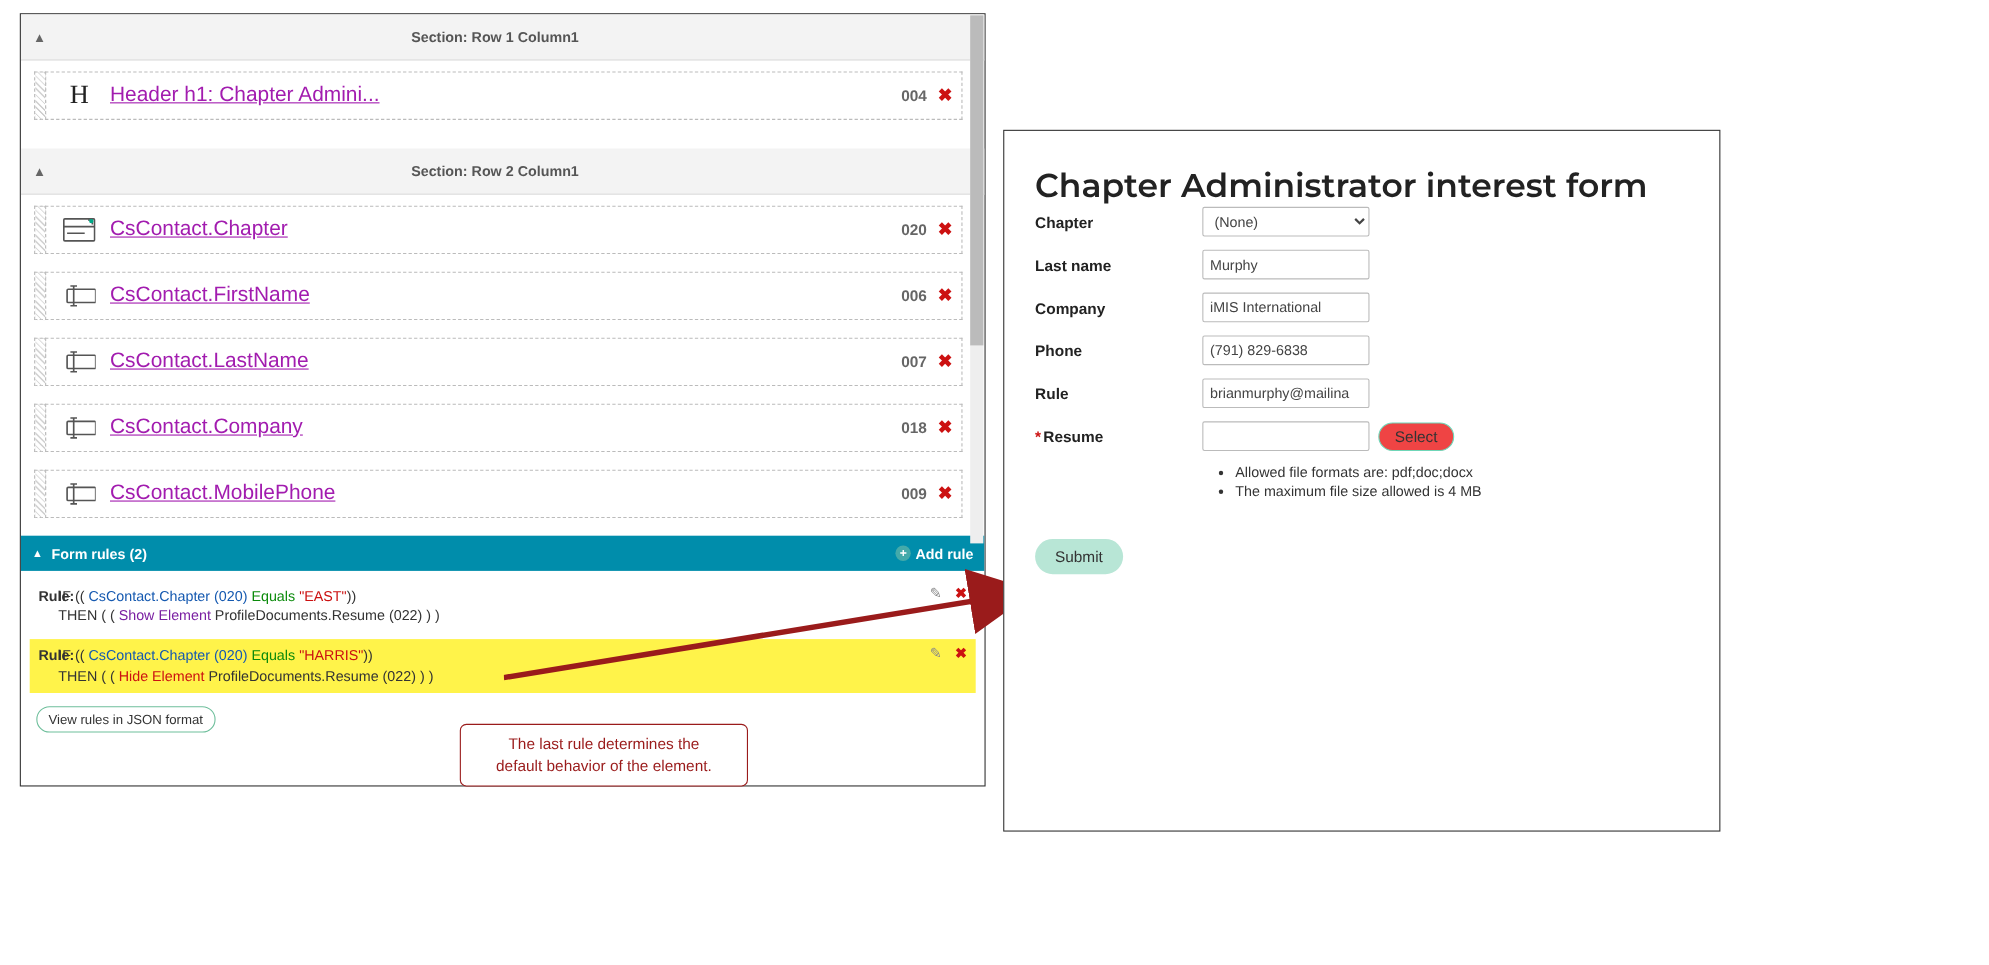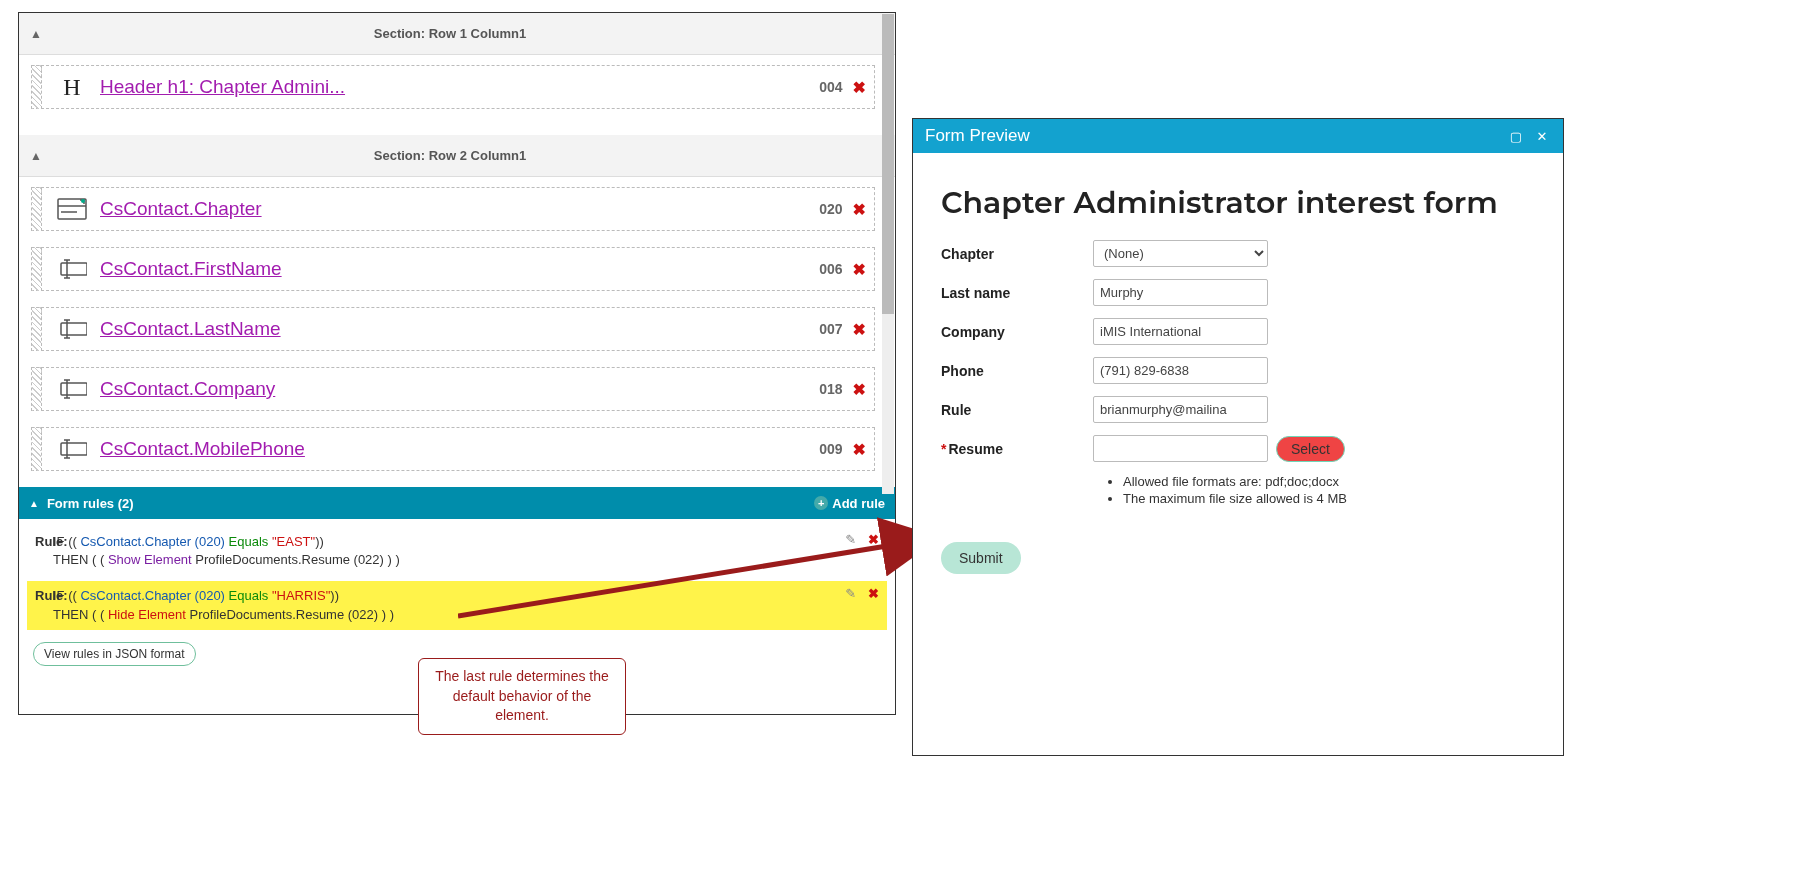--- a/index.html
+++ b/index.html
@@ -38,36 +38,36 @@
 .rule-actions .del { color: #c11; font-weight: bold; cursor: pointer; }
 .tok-field { color: #1559b0; }
 .tok-op { color: #0a8a0a; }
 .tok-val { color: #c11; }
 .tok-show { color: #7a1fa2; }
 .tok-hide { color: #c11; }
 
 .json-btn { margin: 6px 0 0 6px; display: inline-block; border: 1px solid #6fbf9c; background: #fff; color: #333; padding: 4px 10px; border-radius: 14px; font-size: 12px; cursor: pointer; }
 
 
-.callout { position: absolute; left: 418px; top: 658px; width: 208px; border: 1.5px solid #9a1b1b; border-radius: 6px; padding: 8px 10px; color: #9a1b1b; text-align: center; background: #fff; font-size: 14px; line-height: 1.4; }
+.callout { position: absolute; left: 418px; top: 658px; width: 262px; border: 1.5px solid #9a1b1b; border-radius: 6px; padding: 8px 10px; color: #9a1b1b; text-align: center; background: #fff; font-size: 14px; line-height: 1.4; }
 
 
 .arrow { position: absolute; left: 458px; top: 508px; width: 500px; height: 140px; pointer-events: none; }
 
 
 .right-panel { position: absolute; top: 118px; left: 912px; width: 652px; height: 638px; border: 1px solid #333; background: #fff; }
 .rp-title { background: #13a2cf; color: #fff; height: 34px; display: flex; align-items: center; padding: 0 12px; font-size: 17px; font-weight: 300; }
 .rp-title .spacer { flex: 1; }
 .rp-title .winbtn { width: 18px; text-align: center; cursor: pointer; font-size: 13px; margin-left: 8px; }
 .rp-body { padding: 30px 28px; font-family: "Segoe UI", Arial, sans-serif; }
-.rp-body h1 { font-family: Montserrat, "Segoe UI", Arial, sans-serif; font-size: 30px; font-weight: 600; color: #222; margin-bottom: 18px; line-height: 1.3; }
+.rp-body h1 { font-family: Montserrat, "Segoe UI", Arial, sans-serif; font-size: 30px; font-weight: 600; color: #222; line-height: 1.3; }
 .frow { display: flex; align-items: center; margin-bottom: 12px; }
 .frow .flabel { width: 152px; font-weight: 600; font-size: 14px; color: #222; }
 .frow .flabel .req { color: #c11; margin-right: 2px; }
-.frow input[type=text], .frow select { width: 175px; height: 27px; border: 1px solid #bbb; border-radius: 2px; padding: 2px 6px; font-size: 13px; color: #444; }
+.frow input[type=text], .frow select { width: 152px; height: 27px; border: 1px solid #bbb; border-radius: 2px; padding: 2px 6px; font-size: 13px; color: #444; }
 .frow select { background: #fff; }
 .file-row input { width: 116px; }
 .sel-btn { margin-left: 8px; border: 1.5px solid #6fd6b8; background: #ef4444; color: #333; padding: 4px 14px; border-radius: 16px; font-size: 14px; cursor: pointer; }
 .bullets { margin-left: 168px; font-size: 13px; color: #333; margin-top: 4px; }
 .bullets li { margin-bottom: 2px; margin-left: 14px; }
 .submit-btn { margin-top: 34px; background: #b8e6d6; color: #333; border: none; padding: 8px 18px; border-radius: 18px; font-size: 14px; cursor: pointer; }
 svg.card-icon { width: 30px; height: 22px; }
 svg.txt-icon { width: 30px; height: 20px; }
 </style>
 </head>
@@ -199,26 +199,20 @@
 <svg class="arrow" viewBox="0 0 500 140">
   <defs>
       <marker id="ah" markerWidth="14" markerHeight="14" refX="11" refY="6" orient="auto">
         <path d="M0,0 L12,6 L0,12 z" fill="#9a1b1b"></path>
       </marker>
     </defs>
   <line x1="0" y1="108" x2="478" y2="30" stroke="#9a1b1b" stroke-width="5" marker-end="url(#ah)"></line>
 </svg>
 
 <div class="right-panel">
-  <div class="rp-title">
-    <span>Form Preview</span>
-    <span class="spacer"></span>
-    <span class="winbtn">▢</span>
-    <span class="winbtn">✕</span>
-  </div>
   <div class="rp-body">
     <h1>Chapter Administrator interest form</h1>
 
     <div class="frow">
       <div class="flabel">Chapter</div>
       <select><option>(None)</option></select>
     </div>
     <div class="frow">
       <div class="flabel">Last name</div>
       <input type="text" value="Murphy" style="">

